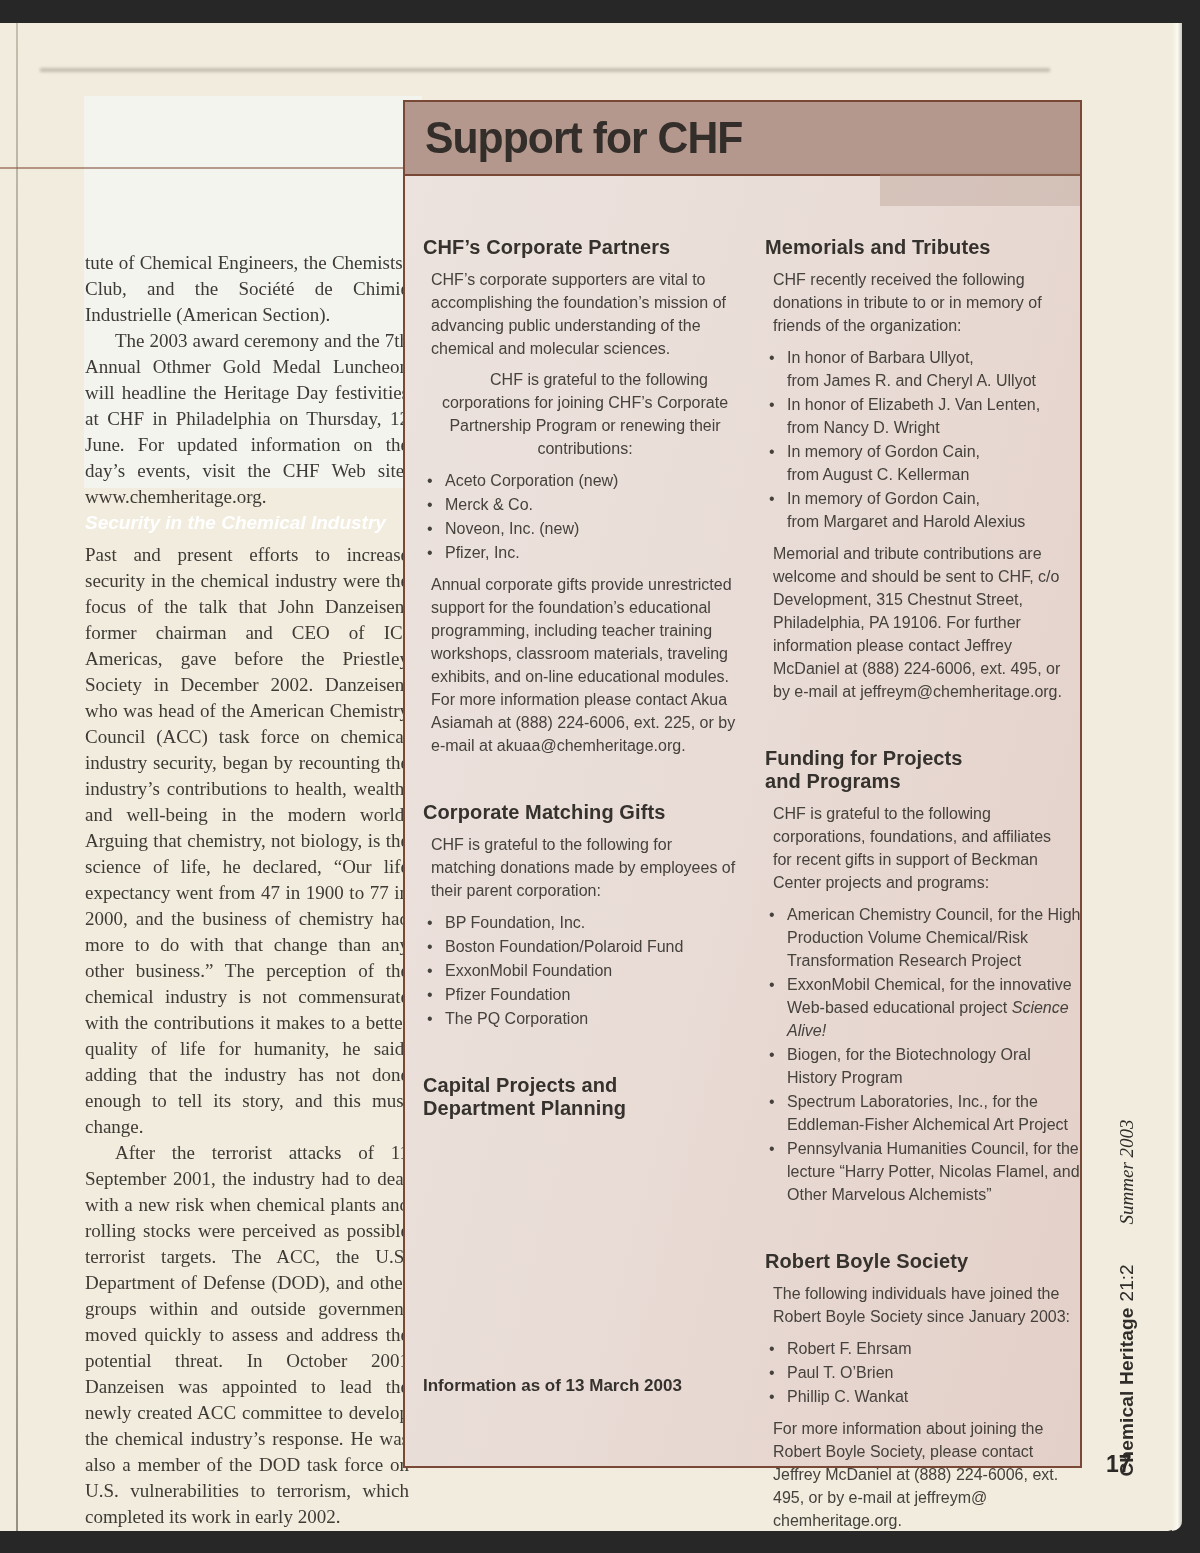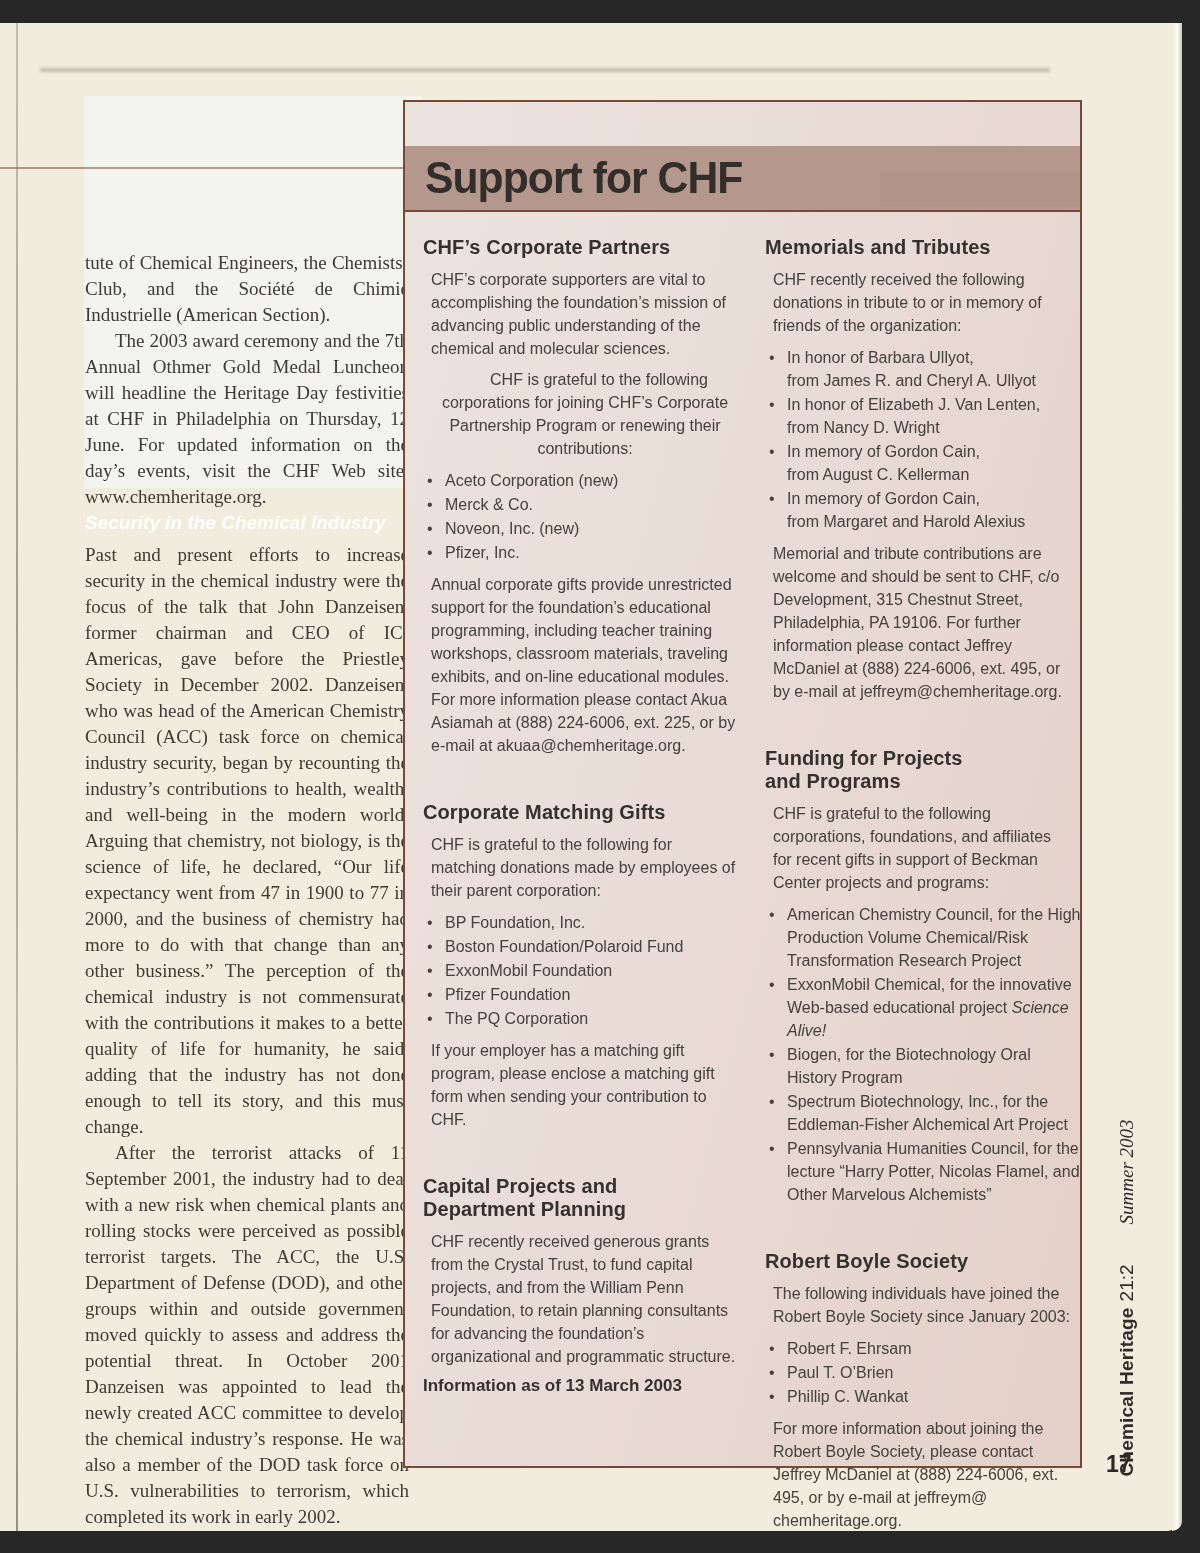--- a/index.html
+++ b/index.html
@@ -24,22 +24,22 @@
   .left-col p.ind{text-indent:30px;}
   .lc-heading{font-family:"Liberation Sans",sans-serif;font-weight:700;font-size:20px;
         color:#2e2b27;margin:27px 0 8px 0;letter-spacing:.2px;}
   .lc-subheading{font-family:"Liberation Sans",sans-serif;font-weight:700;font-style:italic;
         font-size:19px;color:#ffffff;margin:0 0 6px 0;}
 
   
   .support-box{position:absolute;left:403px;top:100px;width:679px;height:1368px;
         border:2px solid #7a4836;box-sizing:border-box;
         background:linear-gradient(105deg,#ece3de 0%,#e9dcd6 45%,#e3d0c8 100%);}
-  .box-header{position:absolute;left:0;top:0;width:100%;height:66px;background:#b4988d;
-        border-bottom:2px solid #7a4836;box-sizing:border-box;display:flex;align-items:center;margin-top:44px;}
+  .box-header{position:absolute;left:0;top:0;width:100%;height:74px;background:#b4988d;
+        border-bottom:2px solid #7a4836;box-sizing:border-box;display:flex;align-items:center;}
   .box-title{margin:0 0 0 20px;font-size:44px;font-weight:700;color:#332e2a;
         letter-spacing:-1px;transform:scaleX(.97);transform-origin:left center;}
   .header-ghost{position:absolute;left:475px;top:70px;width:200px;height:34px;
         background:rgba(168,138,126,.30);}
   .box-body{position:absolute;left:0;top:66px;width:100%;height:1260px;}
   .box-col{position:absolute;top:68px;color:#45413c;font-size:16px;line-height:23px;}
   .box-col[data-col="0"]{left:18px;width:324px;}
   .box-col[data-col="1"]{left:360px;width:316px;}
   .sec{margin:0 0 44px 0;}
   .sec-h{margin:0 0 9px 0;font-size:20px;font-weight:700;color:#35312d;white-space:pre-line;
@@ -128,26 +128,24 @@
               </div>
               <div class="b-row">
                 <span class="dot">•</span>
                 <span class="b-tx">Pfizer Foundation</span>
               </div>
               <div class="b-row">
                 <span class="dot">•</span>
                 <span class="b-tx">The PQ Corporation</span>
               </div>
             </div>
-            <p class="box-p">If your employer has a matching gift program, please enclose a matching gift form when sending your contribution to CHF.</p>
           </section>
           <section class="sec">
             <h3 class="sec-h">Capital Projects and
 Department Planning</h3>
-            <p class="box-p">CHF recently received generous grants from the Crystal Trust, to fund capital projects, and from the William Penn Foundation, to retain planning consultants for advancing the foundation’s organizational and programmatic structure.</p>
           </section>
         </div>
       <div class="box-col" data-col="1">
           <section class="sec">
             <h3 class="sec-h">Memorials and Tributes</h3>
             <p class="box-p">CHF recently received the following donations in tribute to or in memory of friends of the organization:</p>
             <div class="bullets">
               <div class="b-row">
                 <span class="dot">•</span>
                 <span class="b-tx">In honor of Barbara Ullyot,
@@ -183,21 +181,21 @@
               <div class="b-row">
                 <span class="dot">•</span>
                 <span class="b-tx">ExxonMobil Chemical, for the innovative Web-based educational project <i>Science Alive!</i></span>
               </div>
               <div class="b-row">
                 <span class="dot">•</span>
                 <span class="b-tx">Biogen, for the Biotechnology Oral History Program</span>
               </div>
               <div class="b-row">
                 <span class="dot">•</span>
-                <span class="b-tx">Spectrum Biotechnology, Inc., for the Eddleman-Fisher Alchemical Art Project</span>
+                <span class="b-tx">Spectrum Laboratories, Inc., for the Eddleman-Fisher Alchemical Art Project</span>
               </div>
               <div class="b-row">
                 <span class="dot">•</span>
                 <span class="b-tx">Pennsylvania Humanities Council, for the lecture “Harry Potter, Nicolas Flamel, and Other Marvelous Alchemists”</span>
               </div>
             </div>
           </section>
           <section class="sec">
             <h3 class="sec-h">Robert Boyle Society</h3>
             <p class="box-p">The following individuals have joined the Robert Boyle Society since January 2003:</p>

